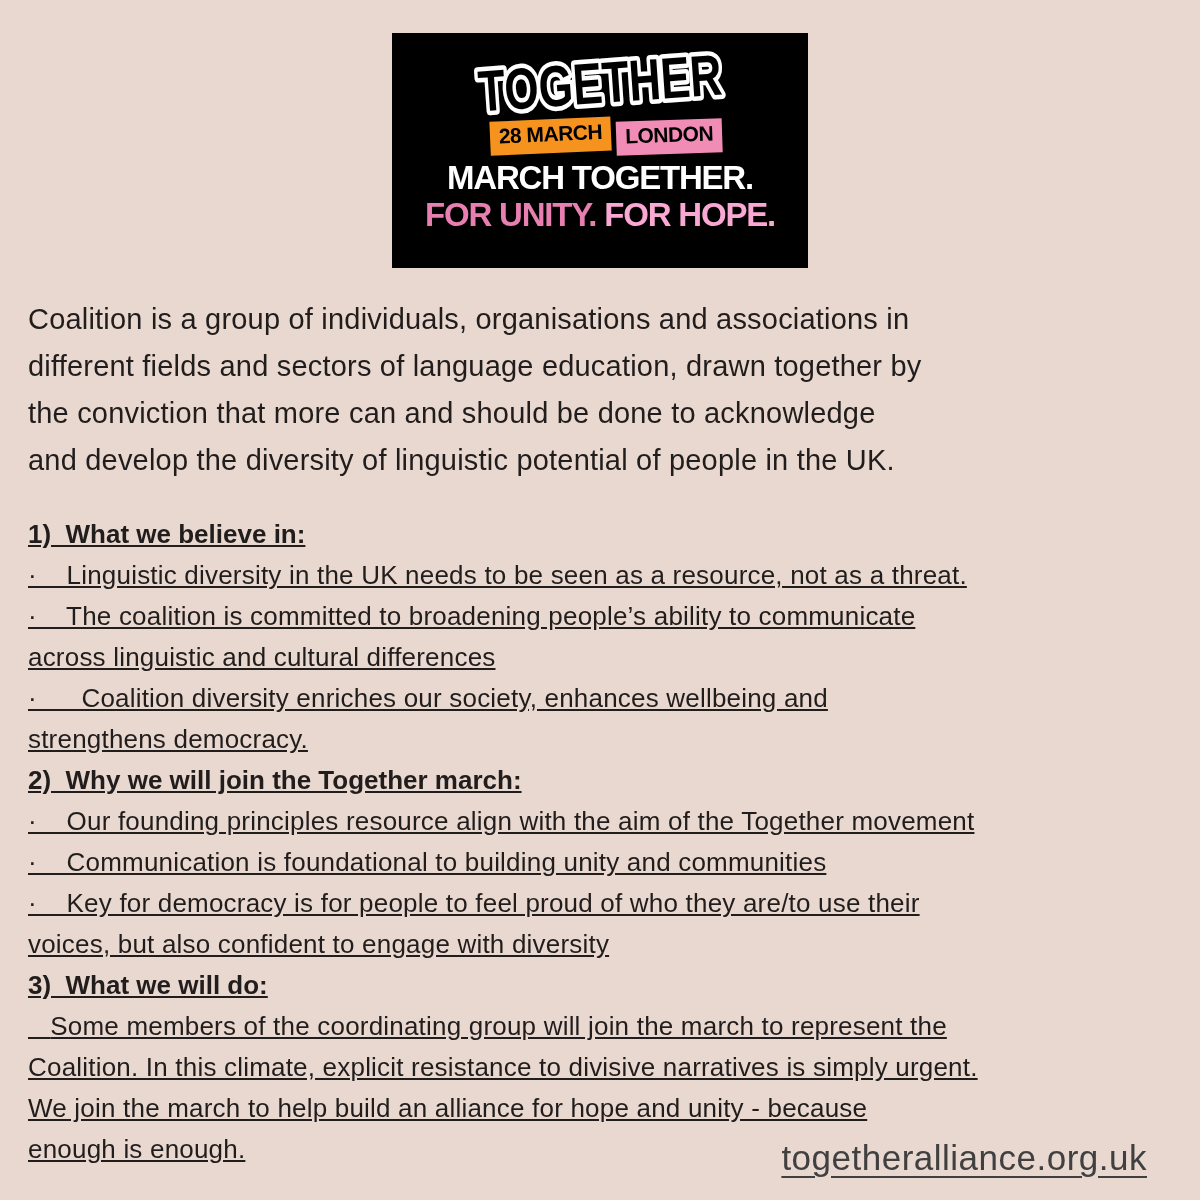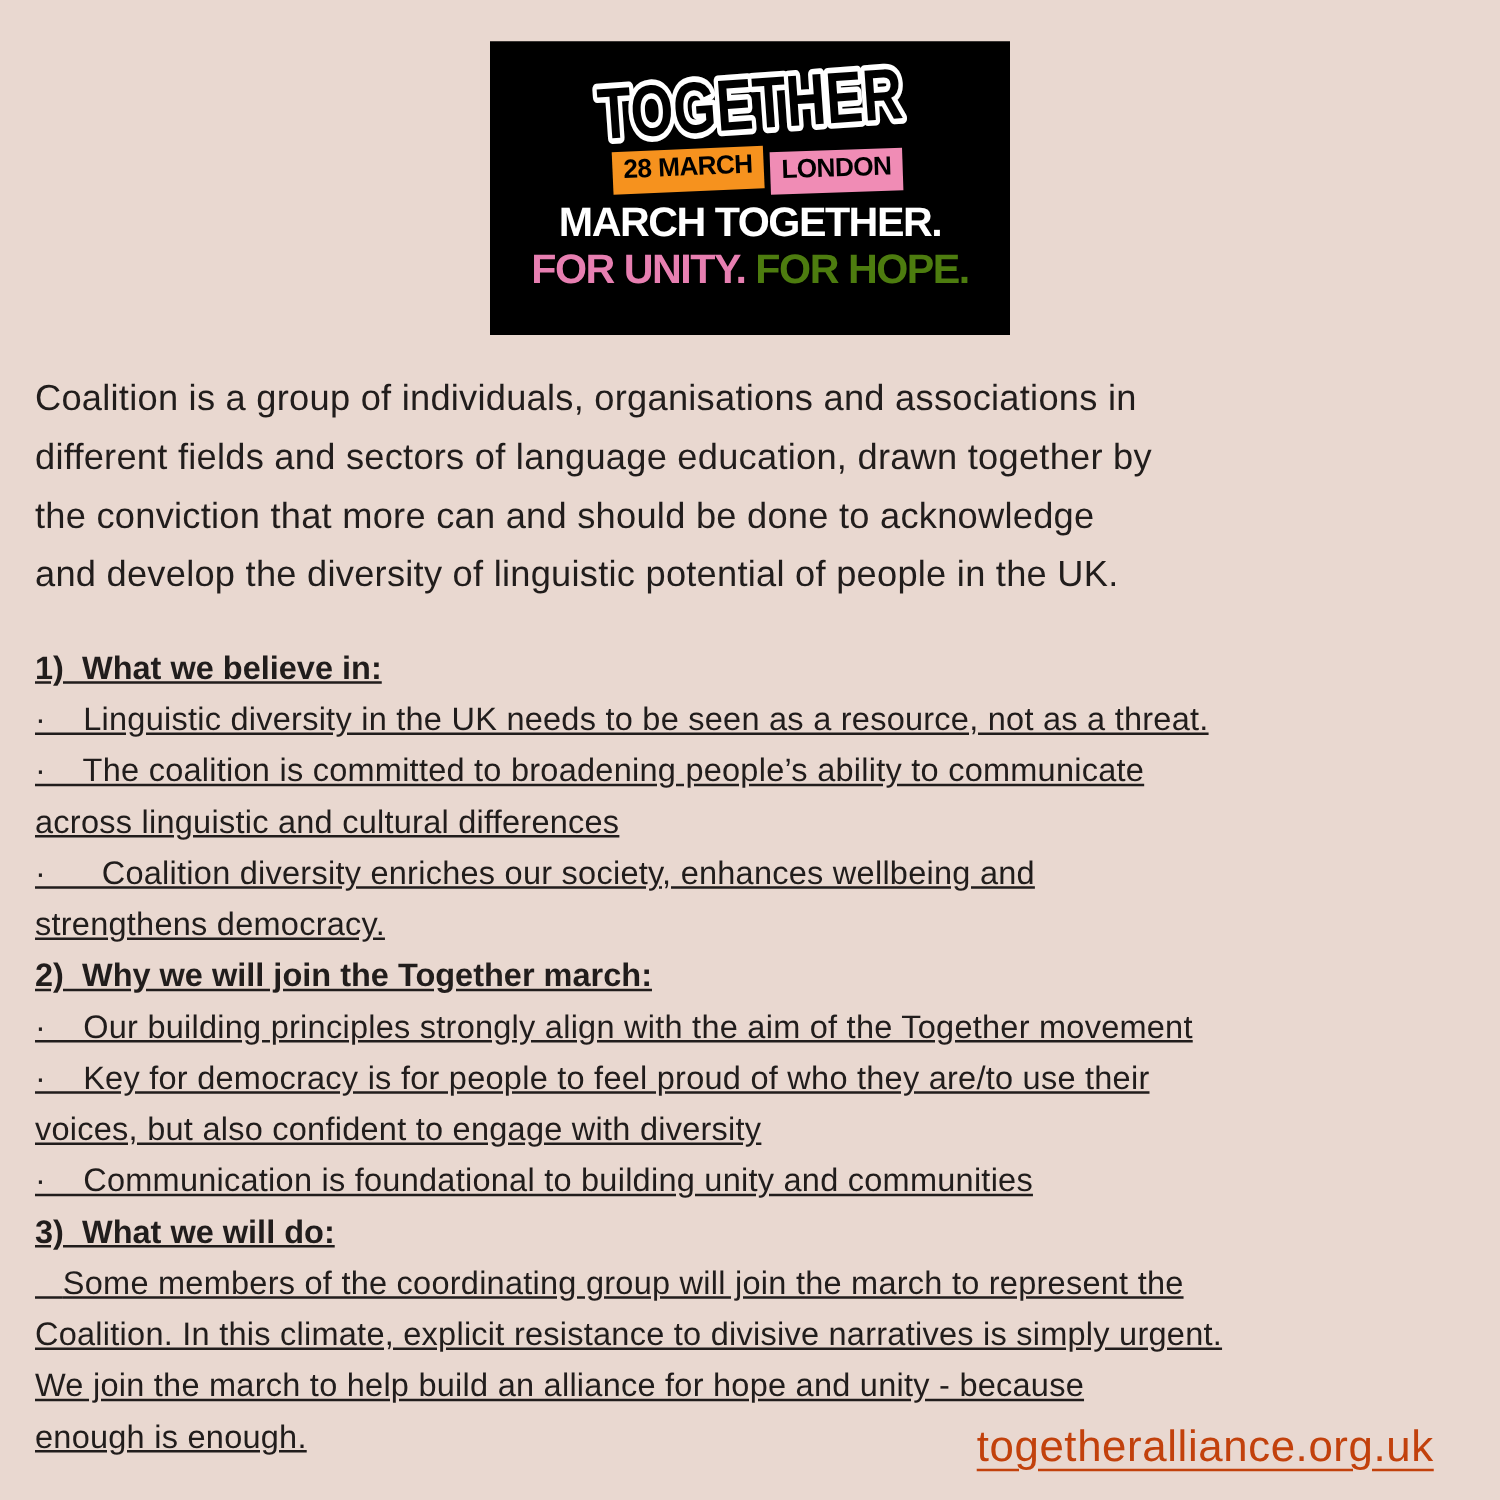--- a/index.html
+++ b/index.html
@@ -46,21 +46,21 @@
   .tagline {
     margin-top: 8px;
     font-weight: bold;
     font-size: 33px;
     line-height: 37px;
     letter-spacing: -1.2px;
     white-space: nowrap;
   }
   .tl-march { color: #ffffff; }
   .tl-love  { color: #e77fb1; }
-  .tl-hope  { color: #4d7c0f; text-align: center; }
+  .tl-hope  { color: #f9a8d4; text-align: center; }
   .tl-unity { color: #2f9e41; margin-top: 29px; }
 
   
   .content { padding: 0 28px; }
   .intro {
     margin: 28px 0 0;
     font-size: 29px;
     line-height: 47px;
     white-space: pre-wrap;
     letter-spacing: 0.2px;
@@ -68,21 +68,21 @@
   .list { margin-top: 30px; font-size: 26px; line-height: 41px; }
   .list p { margin: 0; white-space: pre-wrap; letter-spacing: 0.2px; text-decoration: underline; }
   .list p.h { font-weight: bold; letter-spacing: 0px; }
 
   
   .site-link {
     position: absolute;
     top: 1138px;
     right: 53px;
     font-size: 35px;
-    color: #c2410c;
+    color: #404040;
     text-decoration: underline;
     text-decoration-thickness: 2px;
     text-underline-offset: 6px;
     letter-spacing: 0.5px;
     cursor: pointer;
   }
 </style>
 </head>
 <body>
 
@@ -113,24 +113,24 @@
 
     <div class="list">
       <p class="h">1)  What we believe in:</p>
       <p>·    Linguistic diversity in the UK needs to be seen as a resource, not as a threat.</p>
       <p>·    The coalition is committed to broadening people’s ability to communicate
 across linguistic and cultural differences</p>
       <p>·      Coalition diversity enriches our society, enhances wellbeing and
 strengthens democracy.</p>
 
       <p class="h">2)  Why we will join the Together march:</p>
-      <p>·    Our building principles strongly align with the aim of the Together movement</p>
+      <p>·    Our founding principles resource align with the aim of the Together movement</p>
+      <p>·    Communication is foundational to building unity and communities</p>
       <p>·    Key for democracy is for people to feel proud of who they are/to use their
 voices, but also confident to engage with diversity</p>
-      <p>·    Communication is foundational to building unity and communities</p>
 
       <p class="h">3)  What we will do:</p>
       <p>   Some members of the coordinating group will join the march to represent the
 Coalition. In this climate, explicit resistance to divisive narratives is simply urgent.
 We join the march to help build an alliance for hope and unity - because
 enough is enough.</p>
     </div>
   </div>
 
   <a class="site-link">togetheralliance.org.uk</a>

